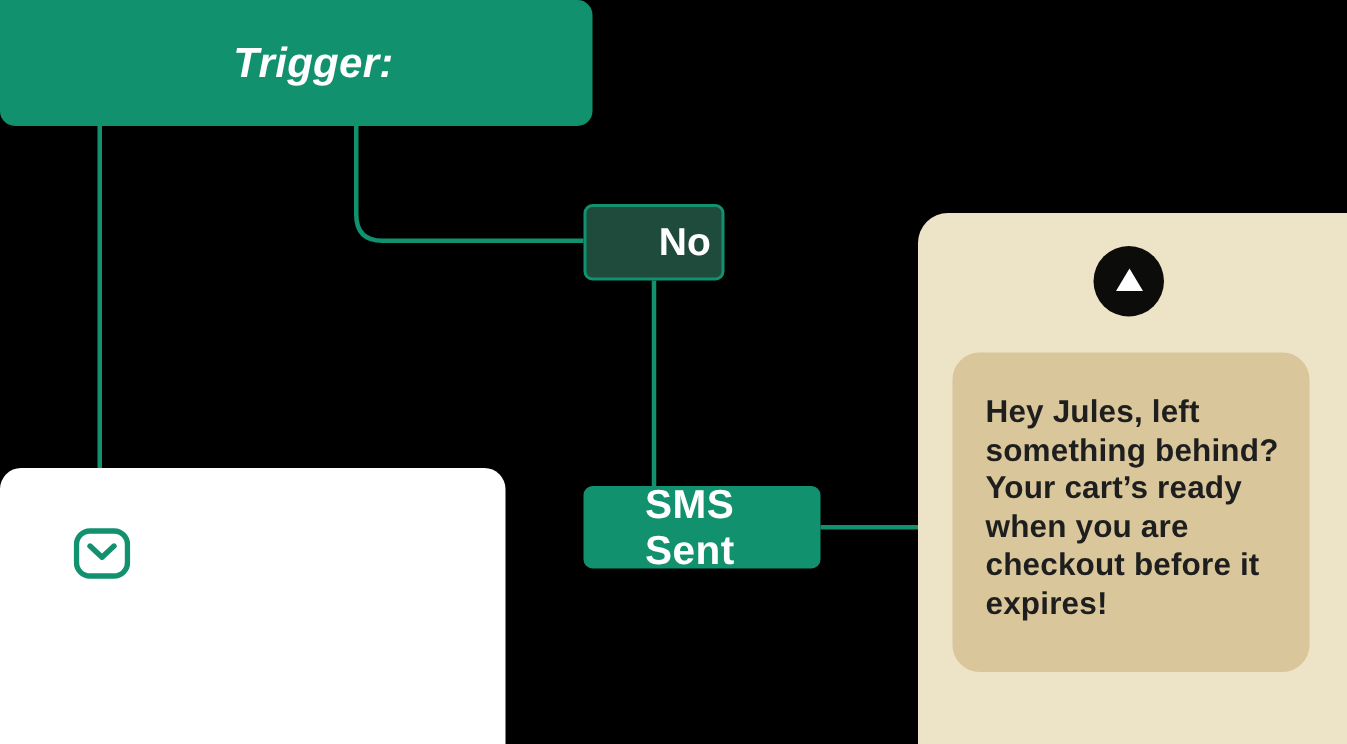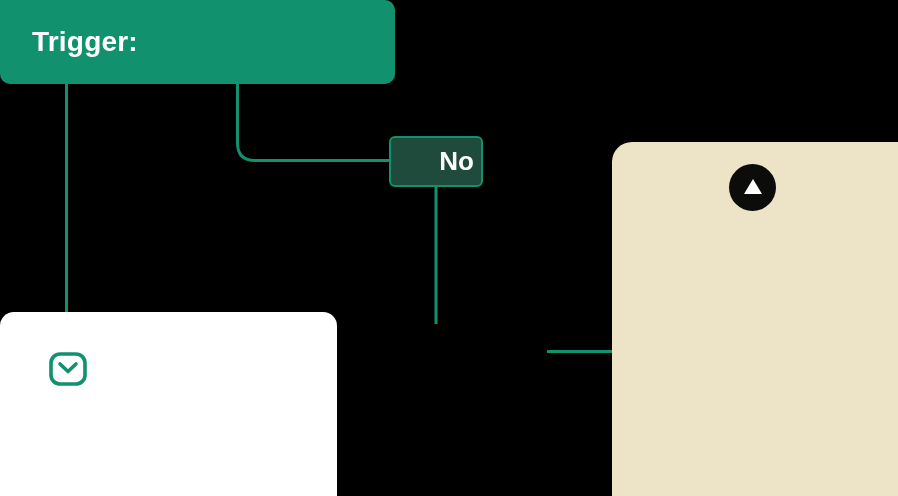--- a/index.html
+++ b/index.html
@@ -13,22 +13,22 @@
   }
   html,body{margin:0;padding:0;background:var(--bg);}
   .canvas{
     position:relative;width:898px;height:496px;background:var(--bg);
     overflow:hidden;font-family:"Liberation Sans","DejaVu Sans",sans-serif;
   }
   .connectors{position:absolute;left:0;top:0;width:898px;height:496px;}
   .node{position:absolute;box-sizing:border-box;display:flex;align-items:center;justify-content:center;color:#fff;padding-left:41px;}
   .trigger-node{
     left:0;top:0;width:395px;height:84px;background:var(--green);
-    border-radius:0 10px 10px 10px;justify-content:flex-start;
-    padding-left:32px;font-size:28px;letter-spacing:.2px;
+    border-radius:0 10px 10px 10px;justify-content:center;
+    padding-left:32px;font-size:28px;letter-spacing:.2px;font-style:italic;
   }
   .trigger-node .bold{font-weight:700;margin-right:9px;}
   .yes-node{
     left:18px;top:196px;width:96px;height:55px;background:var(--green);
     border-radius:6px;font-size:26px;font-weight:700;
   }
   .no-node{
     left:389px;top:136px;width:94px;height:51px;background:var(--dark-green);
     border:2.5px solid var(--green);border-radius:6px;font-size:26px;font-weight:700;
   }
@@ -83,29 +83,40 @@
 
   <div class="node trigger-node">
     <span class="bold">Trigger:</span>
   </div>
 
 
   <div class="node no-node">
     <span>No</span>
   </div>
 
+  <div class="node sms-node">
+    <span>SMS Sent</span>
+  </div>
 
   <div class="email-card">
     <span class="envelope">
       <svg viewBox="0 0 38 34" width="38" height="34" fill="none">
         <rect x="2" y="2" width="34" height="30" rx="9" stroke="#12916E" stroke-width="3.6"></rect>
         <path d="M11 12 L19 19.5 L27 12" stroke="#12916E" stroke-width="3.6" stroke-linecap="round" stroke-linejoin="round"></path>
       </svg>
     </span>
   </div>
 
   <div class="phone-panel">
     <div class="avatar">
       <span class="tri-up"></span>
     </div>
+    <div class="sms-bubble">
+      <div class="sms-text">Hey Jules, left
+something behind?
+Your cart’s ready
+when you are
+checkout before it
+expires!</div>
+    </div>
   </div>
 
 </div>
 
 </body></html>

